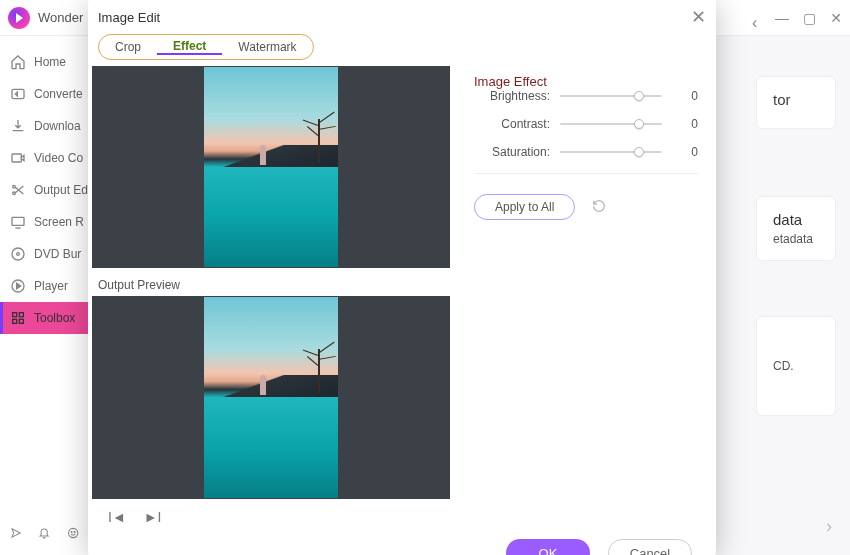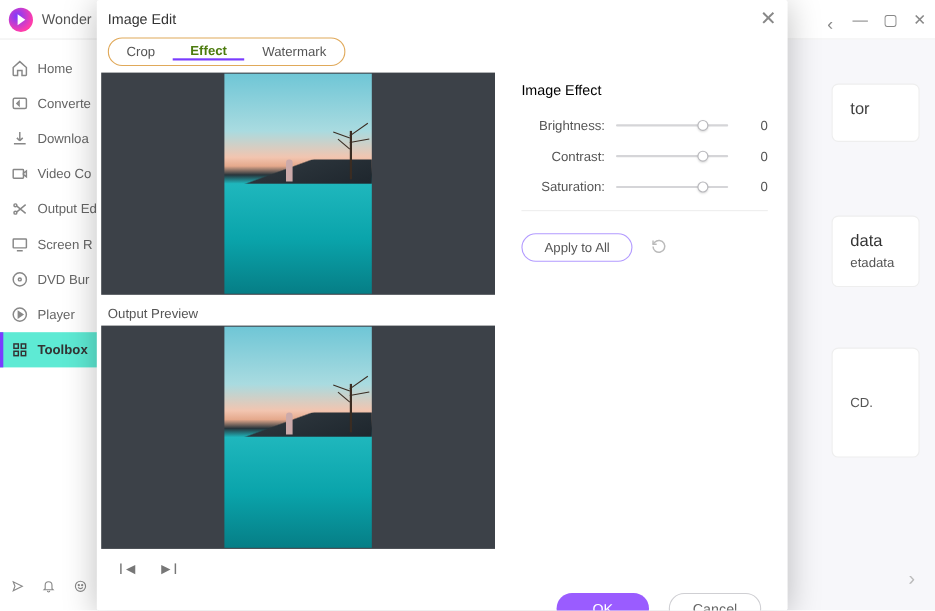--- a/index.html
+++ b/index.html
@@ -10,21 +10,21 @@
   .app-logo { width: 22px; height: 22px; border-radius: 50%; background: radial-gradient(circle at 35% 35%, #7a3cff 0%, #ff3cac 70%, #ff3c6e 100%); margin-right: 8px; position: relative; }
   .app-logo::after { content:""; position:absolute; left:8px; top:6px; width:0; height:0; border-left:7px solid #fff; border-top:5px solid transparent; border-bottom:5px solid transparent; }
   .app-title { font-size: 13px; color: #555; }
   .win-controls { margin-left: auto; display: flex; gap: 14px; color: #888; }
   .win-controls span { font-size: 14px; cursor: pointer; }
 
   .app-body { display: flex; height: calc(100% - 36px); }
   .sidebar { width: 90px; border-right: 1px solid #eee; display: flex; flex-direction: column; padding-top: 10px; }
   .side-item { display: flex; align-items: center; gap: 8px; padding: 8px 10px; font-size: 12px; color: #666; cursor: pointer; white-space: nowrap; }
   .side-item svg { width: 16px; height: 16px; flex-shrink: 0; }
-  .side-item.active { background: #5eead4; color: #333; border-left: 3px solid #7a3cff; font-weight: 700; padding-left: 7px; }
+  .side-item.active { background: #ec4899; color: #333; border-left: 3px solid #7a3cff; font-weight: 400; padding-left: 7px; }
   .side-spacer { flex: 1; }
   .side-bottom { display: flex; gap: 16px; padding: 10px 10px 14px; color: #888; }
   .side-bottom svg { width: 16px; height: 16px; cursor: pointer; }
 
   .content { flex: 1; background: #f7f7fa; position: relative; }
   .card { position: absolute; background: #fff; border: 1px solid #eee; border-radius: 6px; padding: 14px 16px; font-size: 12px; color: #555; }
   .card.right-top { right: 14px; top: 40px; width: 80px; }
   .card.right-top .title { font-size: 15px; color: #404040; margin-bottom: 6px; }
   .card.right-mid { right: 14px; top: 160px; width: 80px; }
   .card.right-mid .title { font-size: 15px; color: #333; margin-bottom: 4px; }
@@ -54,21 +54,21 @@
   .tree .branches span:nth-child(1){ width:20px; left:22px; top:8px; transform:rotate(-35deg);}
   .tree .branches span:nth-child(2){ width:18px; left:22px; top:14px; transform:rotate(-10deg);}
   .tree .branches span:nth-child(3){ width:16px; left:22px; top:10px; transform:rotate(200deg);}
   .tree .branches span:nth-child(4){ width:14px; left:22px; top:20px; transform:rotate(220deg);}
   .person { position:absolute; left:56px; top:78px; width:6px; height:20px; background:#caa; border-radius:3px 3px 0 0; }
   .hill { position:absolute; left:0; right:0; top:78px; height:22px; background:linear-gradient(160deg, transparent 40%, #2a333a 42%, #1e262d 100%); }
 
   .preview-label { font-size:12px; color:#555; padding:6px 0 4px 6px; }
 
   .controls-col { flex:1; padding: 40px 18px 0 26px; }
-  .section-title { font-size:13px; color:#000000; margin-bottom: 18px; }
+  .section-title { font-size:13px; color:#7f1d1d; }
   .slider-row { display:flex; align-items:center; margin-bottom: 14px; }
   .slider-row label { width:86px; text-align:right; font-size:12px; color:#555; padding-right:10px; }
   .slider { position:relative; flex:1; height:14px; }
   .slider-track { position:absolute; left:0; right:36px; top:6px; height:2px; background:#d5d5d8; border-radius:1px; }
   .slider-knob { position:absolute; top:2px; width:10px; height:10px; border-radius:50%; background:#fff; border:1px solid #b8b8bc; box-shadow:0 1px 2px rgba(0,0,0,.15); left: calc(50% - 5px - 18px + 28px); }
   .slider-val { position:absolute; right:0; top:0; font-size:12px; color:#555; width:24px; text-align:right; }
   .divider { border-top:1px solid #eee; margin: 10px 0 20px; }
   .apply-row { display:flex; align-items:center; gap:16px; }
   .apply-btn { border:1px solid #b39bff; color:#555; background:#fff; border-radius:14px; padding:5px 20px; font-size:12px; cursor:pointer; }
   .reset-ic { color:#bbb; cursor:pointer; }

